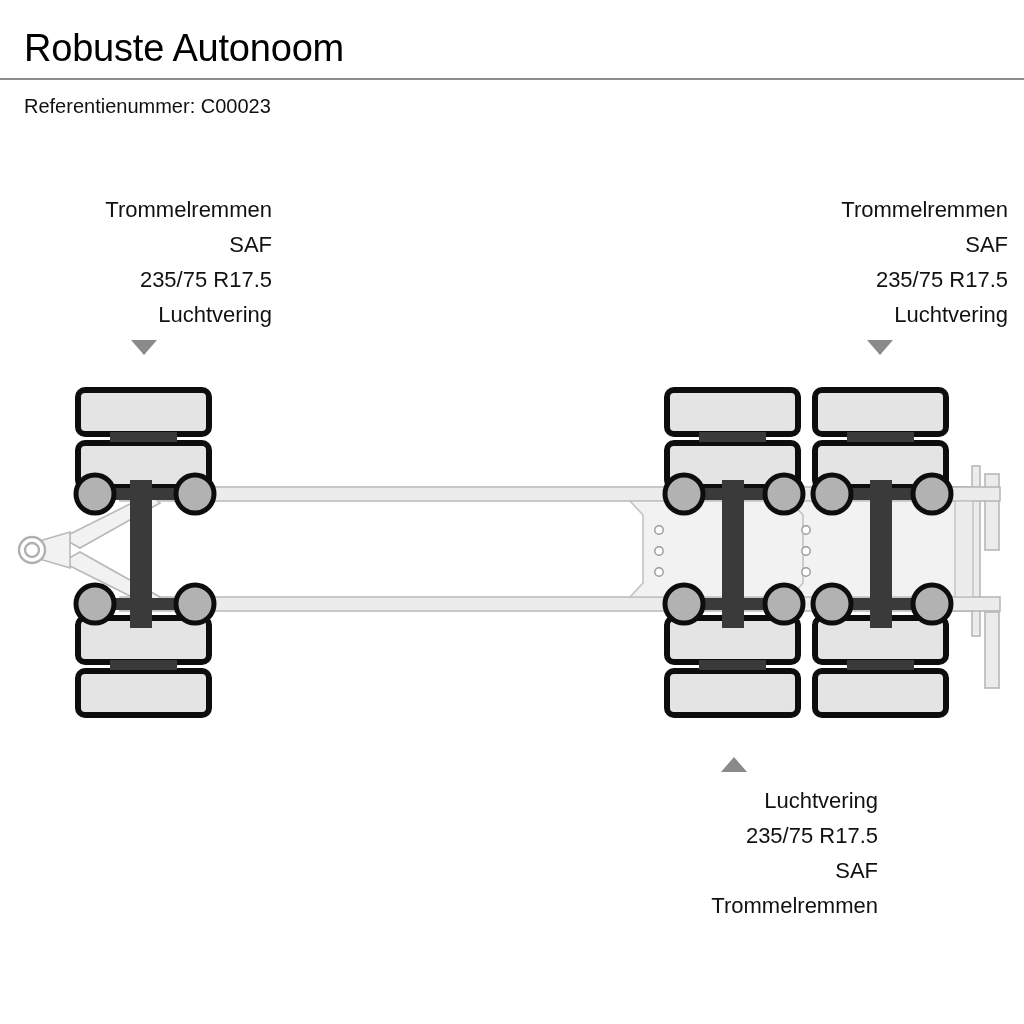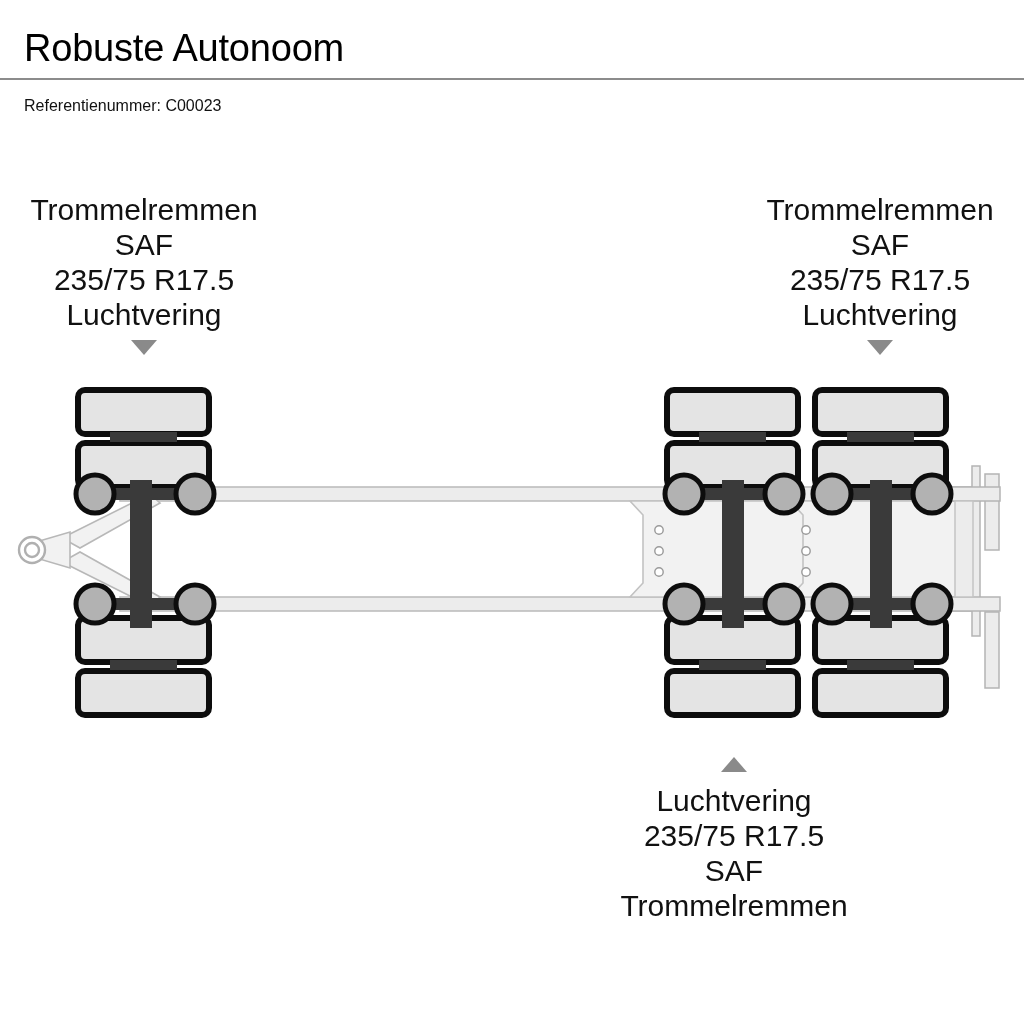--- a/index.html
+++ b/index.html
@@ -46,31 +46,31 @@
     left: 0;
     top: 78px;
     width: 1024px;
     height: 2px;
     background: #8c8c8c;
   }
   .refline {
     position: absolute;
     left: 24px;
     top: 92px;
-    font-size: 16px;
+    font-size: 20px;
     line-height: 28px;
     color: #111111;
     white-space: nowrap;
   }
 
   
   .annot {
     position: absolute;
-    text-align: center;
-    font-size: 30px;
+    text-align: right;
+    font-size: 22px;
     line-height: 35px;
     color: #111111;
     white-space: nowrap;
   }
   .annot .ln { display: block; }
 
   .annot-left  { left: 16px;  top: 192px; width: 256px; }
   .annot-right { left: 752px; top: 192px; width: 256px; }
   .annot-bottom{ left: 590px; top: 783px; width: 288px; }
 

